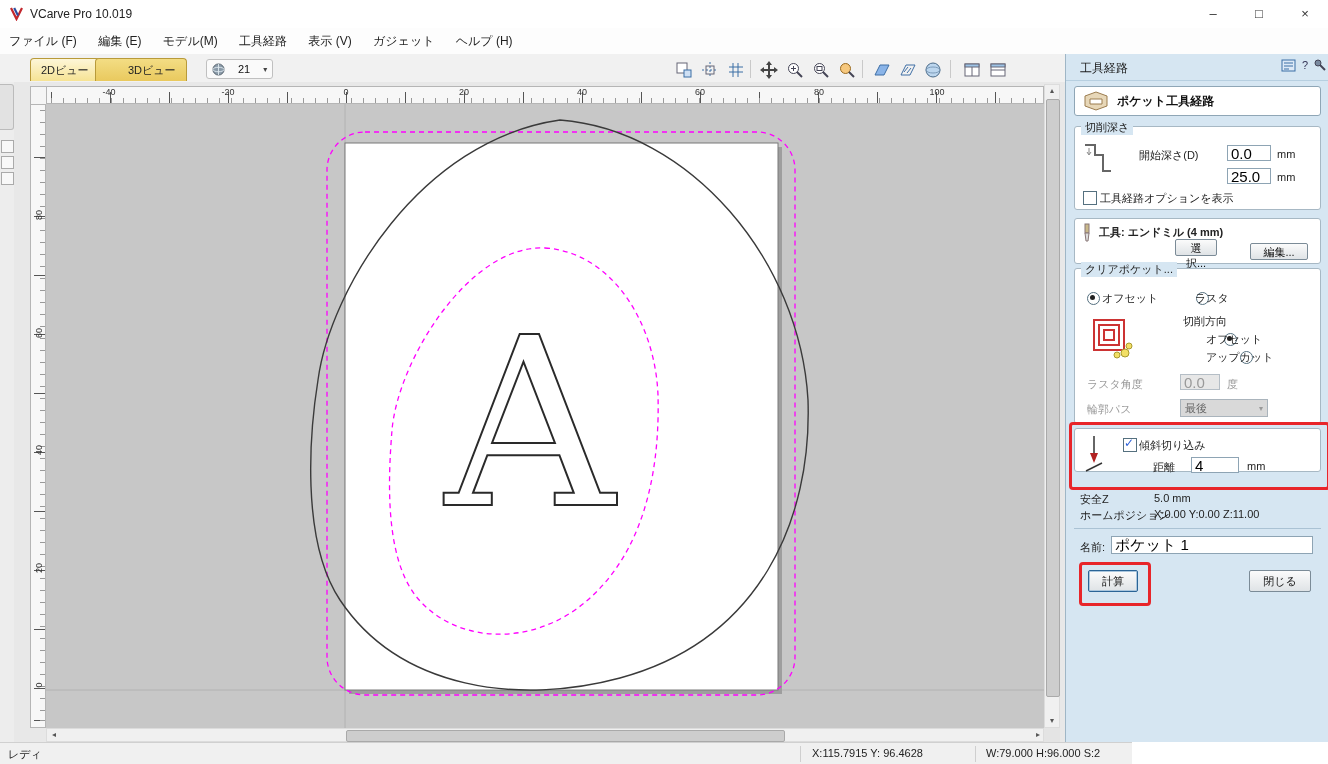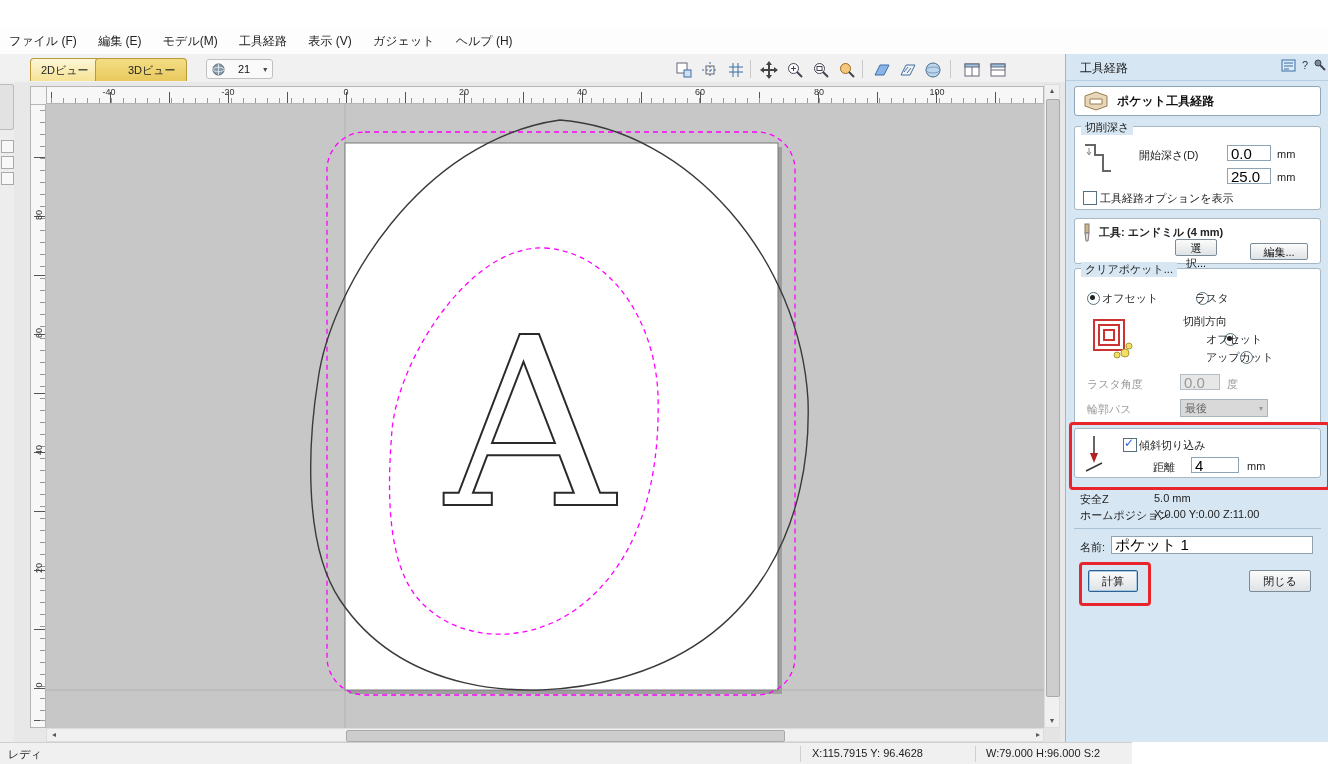--- a/index.html
+++ b/index.html
@@ -67,20 +67,32 @@
   .info-divider{left:8px;top:474px;width:247px;height:1px;background:#aac2d4;}
   
   .statusbar{left:0;top:742px;width:1132px;height:22px;background:#f0f0f0;border-top:1px solid #d0d0d0;box-sizing:border-box;font-size:11px;color:#222;}
   .sb-sep{top:745px;width:1px;height:16px;background:#cfcfcf;}
 </style>
 </head>
 <body>
 
 <div class="window">
 
+  <div class="abs titlebar">
+    <span class="abs" style="left:9px;top:6px;">
+      <svg width="15" height="15" viewBox="0 0 15 15">
+          <path d="M2 2 L7.5 13 L13 2" stroke="#c2272d" stroke-width="2.2" fill="none"></path>
+          <path d="M5.2 2 L9 9.5" stroke="#2b4ea0" stroke-width="2.2" fill="none"></path>
+        </svg>
+    </span>
+    <span class="abs title-text">VCarve Pro 10.019</span>
+    <span class="abs wbtn" style="left:1190px;">–</span>
+    <span class="abs wbtn" style="left:1236px;">□</span>
+    <span class="abs wbtn" style="left:1282px;">×</span>
+  </div>
 
   <div class="abs menubar">
     <span class="menu-item">ファイル (F)</span>
     <span class="menu-item">編集 (E)</span>
     <span class="menu-item">モデル(M)</span>
     <span class="menu-item">工具経路</span>
     <span class="menu-item">表示 (V)</span>
     <span class="menu-item">ガジェット</span>
     <span class="menu-item">ヘルプ (H)</span>
     <span class="abs mini-ctl" style="left:1284px;">–</span>
@@ -319,21 +331,21 @@
       <span class="abs lbl-gray" style="left:12px;top:108px;">ラスタ角度</span>
       <input class="abs tinput tinput-dis" style="left: 105px; top: 105px; width: 40px; height: 16px;" disabled="" value="0.0">
       <span class="abs lbl-gray" style="left:152px;top:108px;">度</span>
       <span class="abs lbl-gray" style="left:12px;top:133px;">輪郭パス</span>
       <span class="abs select" style="left:105px;top:130px;width:88px;height:18px;">
         <span>最後</span>
         <span style="font-size:8px;color:#999;">▾</span>
       </span>
     </div>
 
-    <div class="abs group" style="left:8px;top:374px;width:247px;height:50px;">
+    <div class="abs group" style="left:8px;top:374px;width:247px;height:44px;">
       <span class="abs" style="left:8px;top:5px;">
         <svg width="22" height="40" viewBox="0 0 22 40">
             <path d="M11 2 V20" stroke="#333" stroke-width="1.5" fill="none"></path>
             <path d="M7 19 L11 29 L15 19 Z" fill="#b22222"></path>
             <path d="M3 37 L19 29" stroke="#333" stroke-width="1.5"></path>
           </svg>
       </span>
       <span class="abs checkbox checked" style="left:48px;top:8px;"></span>
       <span class="abs lbl" style="left:64px;top:9px;">傾斜切り込み</span>
       <span class="abs lbl" style="left:78px;top:31px;">距離</span>

